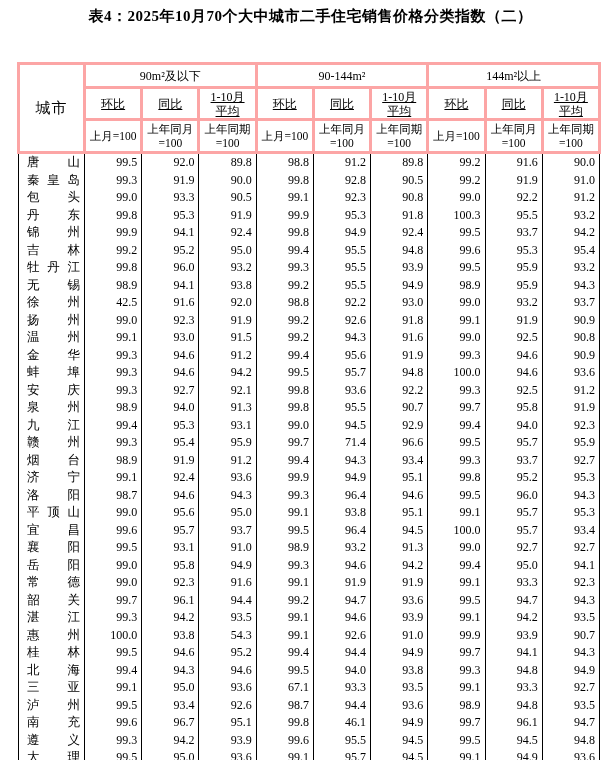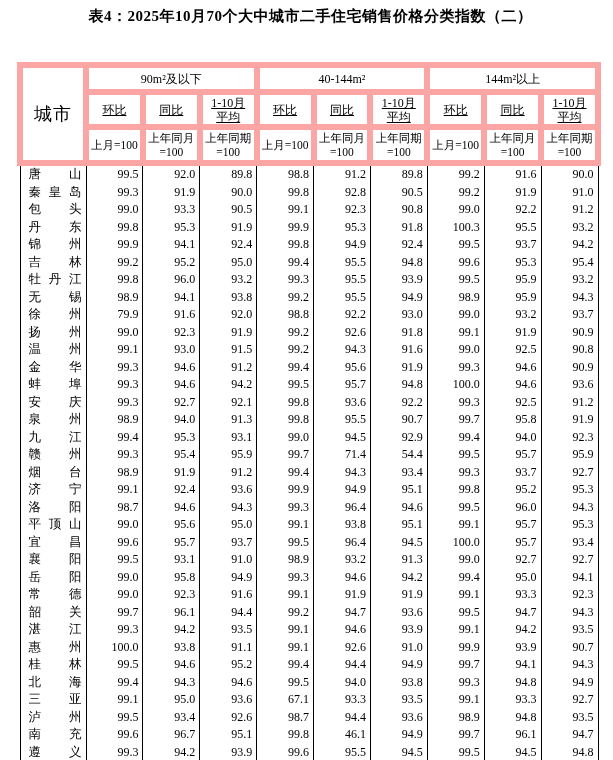--- a/index.html
+++ b/index.html
@@ -15,28 +15,28 @@
   }
   table.stats{
     position:absolute;left:17px;top:62px;width:584px;
     border-collapse:collapse;table-layout:fixed;
     border-top:2px solid #000;border-bottom:2px solid #000;
   }
   table.stats th, table.stats td{
     padding:0;margin:0;font-weight:normal;
   }
   thead th{
-    border:6px solid #fca5a5;
+    border:3px solid #fca5a5;
     font-size:12px;text-align:center;vertical-align:middle;
     white-space:pre-line;line-height:14px;
   }
   tr.h1 th{height:21px;}
   tr.h2 th{height:29px;text-decoration:underline;}
   tr.h3 th{height:30px;font-size:11.5px;}
-  th.city-h{font-size:18px;letter-spacing:1px;}
+  th.city-h{font-size:15px;letter-spacing:1px;}
   tbody td{
     border-left:1px solid #000;border-right:1px solid #000;
     height:17.5px;font-size:12px;vertical-align:middle;
   }
   tbody td.num{text-align:right;padding-right:4px;}
   tbody td.city{font-size:12.5px;}
   .city-just{
     display:flex;justify-content:space-between;
     padding:0 4px 0 8px;
   }
@@ -56,21 +56,21 @@
       <col>
       <col>
       <col>
       <col>
       <col>
   </colgroup>
   <thead>
     <tr class="h1">
       <th rowspan="3" class="city-h">城市</th>
       <th colspan="3">90m²及以下</th>
-      <th colspan="3">40-144m²</th>
+      <th colspan="3">90-144m²</th>
       <th colspan="3">144m²以上</th>
     </tr>
     <tr class="h2">
       <th>环比</th>
       <th>同比</th>
       <th>1-10月
 平均</th>
       <th>环比</th>
       <th>同比</th>
       <th>1-10月
@@ -237,21 +237,21 @@
         <td class="num">95.9</td>
         <td class="num">94.3</td>
       </tr>
       <tr>
         <td class="city">
           <span class="city-just">
             <span>徐</span>
             <span>州</span>
           </span>
         </td>
-        <td class="num">79.9</td>
+        <td class="num">42.5</td>
         <td class="num">91.6</td>
         <td class="num">92.0</td>
         <td class="num">98.8</td>
         <td class="num">92.2</td>
         <td class="num">93.0</td>
         <td class="num">99.0</td>
         <td class="num">93.2</td>
         <td class="num">93.7</td>
       </tr>
       <tr>
@@ -378,21 +378,21 @@
           <span class="city-just">
             <span>赣</span>
             <span>州</span>
           </span>
         </td>
         <td class="num">99.3</td>
         <td class="num">95.4</td>
         <td class="num">95.9</td>
         <td class="num">99.7</td>
         <td class="num">71.4</td>
-        <td class="num">54.4</td>
+        <td class="num">96.6</td>
         <td class="num">99.5</td>
         <td class="num">95.7</td>
         <td class="num">95.9</td>
       </tr>
       <tr>
         <td class="city">
           <span class="city-just">
             <span>烟</span>
             <span>台</span>
           </span>
@@ -563,21 +563,21 @@
       </tr>
       <tr>
         <td class="city">
           <span class="city-just">
             <span>惠</span>
             <span>州</span>
           </span>
         </td>
         <td class="num">100.0</td>
         <td class="num">93.8</td>
-        <td class="num">91.1</td>
+        <td class="num">54.3</td>
         <td class="num">99.1</td>
         <td class="num">92.6</td>
         <td class="num">91.0</td>
         <td class="num">99.9</td>
         <td class="num">93.9</td>
         <td class="num">90.7</td>
       </tr>
       <tr>
         <td class="city">
           <span class="city-just">

